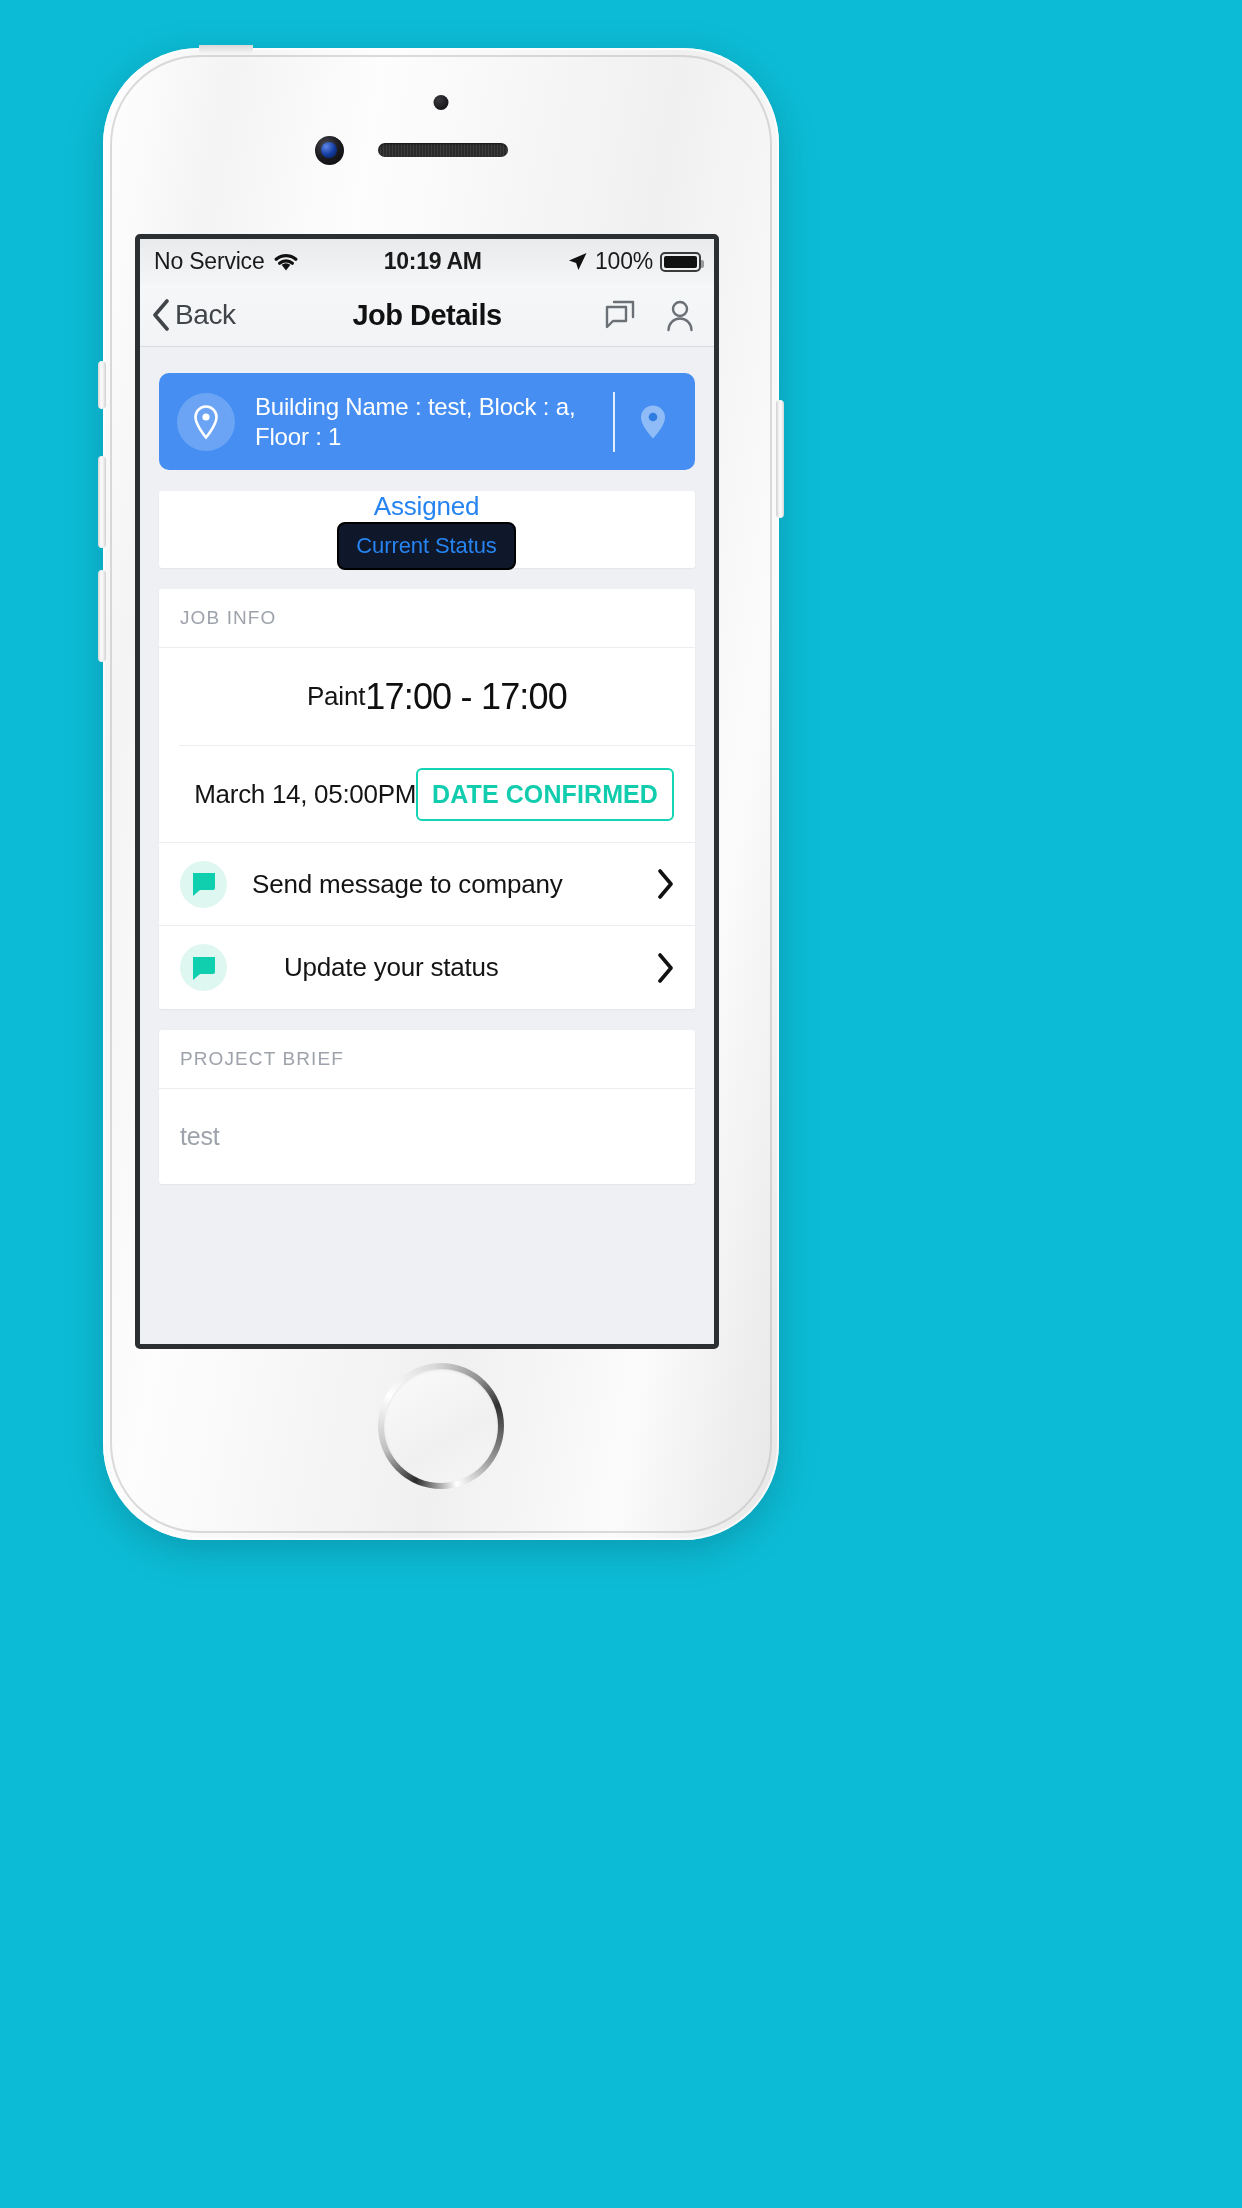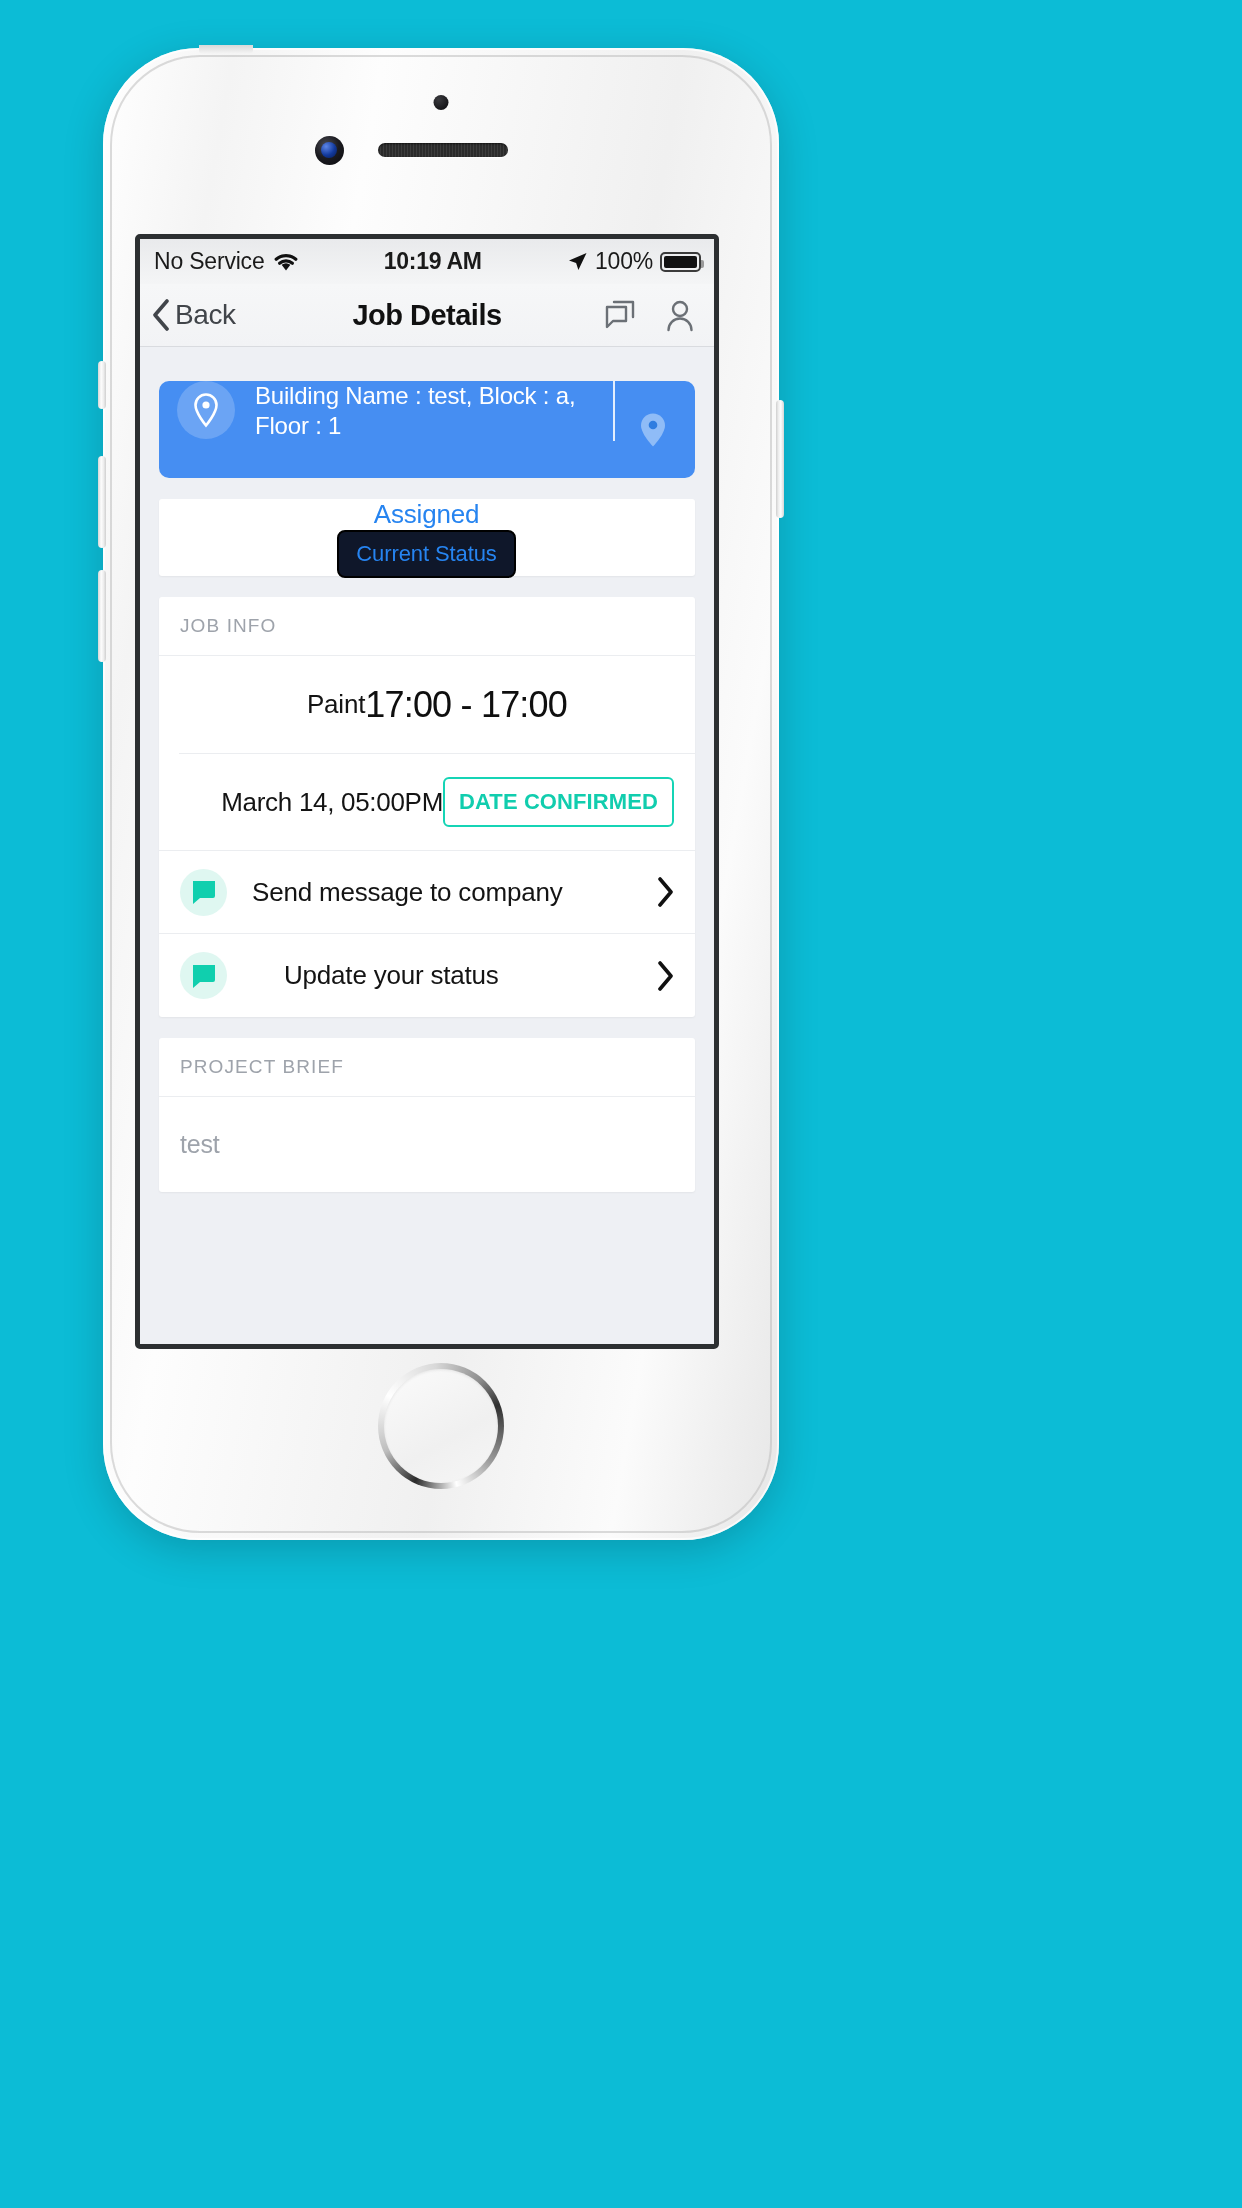--- a/index.html
+++ b/index.html
@@ -142,23 +142,23 @@
     background:#fff;
     margin:0 19px;
     box-shadow:0 1px 2px rgba(0,0,0,.05);
     flex-direction:column;
   }
 
   
   .loc-banner{
     background:#468ef2;
     border-radius:10px;
-    margin:16px 19px;
+    margin:8px 19px;
     height:97px;
-    display:flex;
+    display:flex;align-items:center;
     padding:0 4px 0 18px;
   }
   .loc-circle{
     width:58px;height:58px;border-radius:50%;
     background:rgba(255,255,255,.20);
     display:flex;align-items:center;justify-content:center;flex:0 0 58px;
   }
   .loc-text{
     flex:1;color:#fff;font-size:24px;line-height:30px;
     padding:0 12px 0 20px;letter-spacing:-.2px;
@@ -191,21 +191,21 @@
     border-bottom:1px solid #ebedf0;
   }
   .row:last-child{border-bottom:none;gap:32px;}
   .row-job{height:98px;justify-content:center;margin-left:20px;}
   .job-name{font-size:26px;color:#141414;letter-spacing:-.2px;}
   .job-time{font-size:36px;color:#0f0f0f;font-weight:500;letter-spacing:-.8px;}
   .row-date{height:97px;justify-content:flex-end;}
   .date-text{font-size:26px;color:#141414;letter-spacing:-.3px;}
   .date-badge{
     border:2px solid #15d4b5;border-radius:6px;background:#fff;
-    color:#11cdae;font-size:22px;font-weight:700;letter-spacing:.1px;
+    color:#11cdae;font-size:25px;font-weight:700;letter-spacing:.1px;
     padding:10px 14px;
   }
   .row-action{height:83px;gap:0;}
   .action-icon{
     width:47px;height:47px;border-radius:50%;
     background:#dff7f1;display:flex;align-items:center;justify-content:center;
     flex:0 0 47px;
   }
   .action-label{flex:1;padding-left:25px;font-size:26px;color:#141414;letter-spacing:-.2px;}
   .chev{color:#111;font-size:30px;font-weight:700;line-height:1;}

